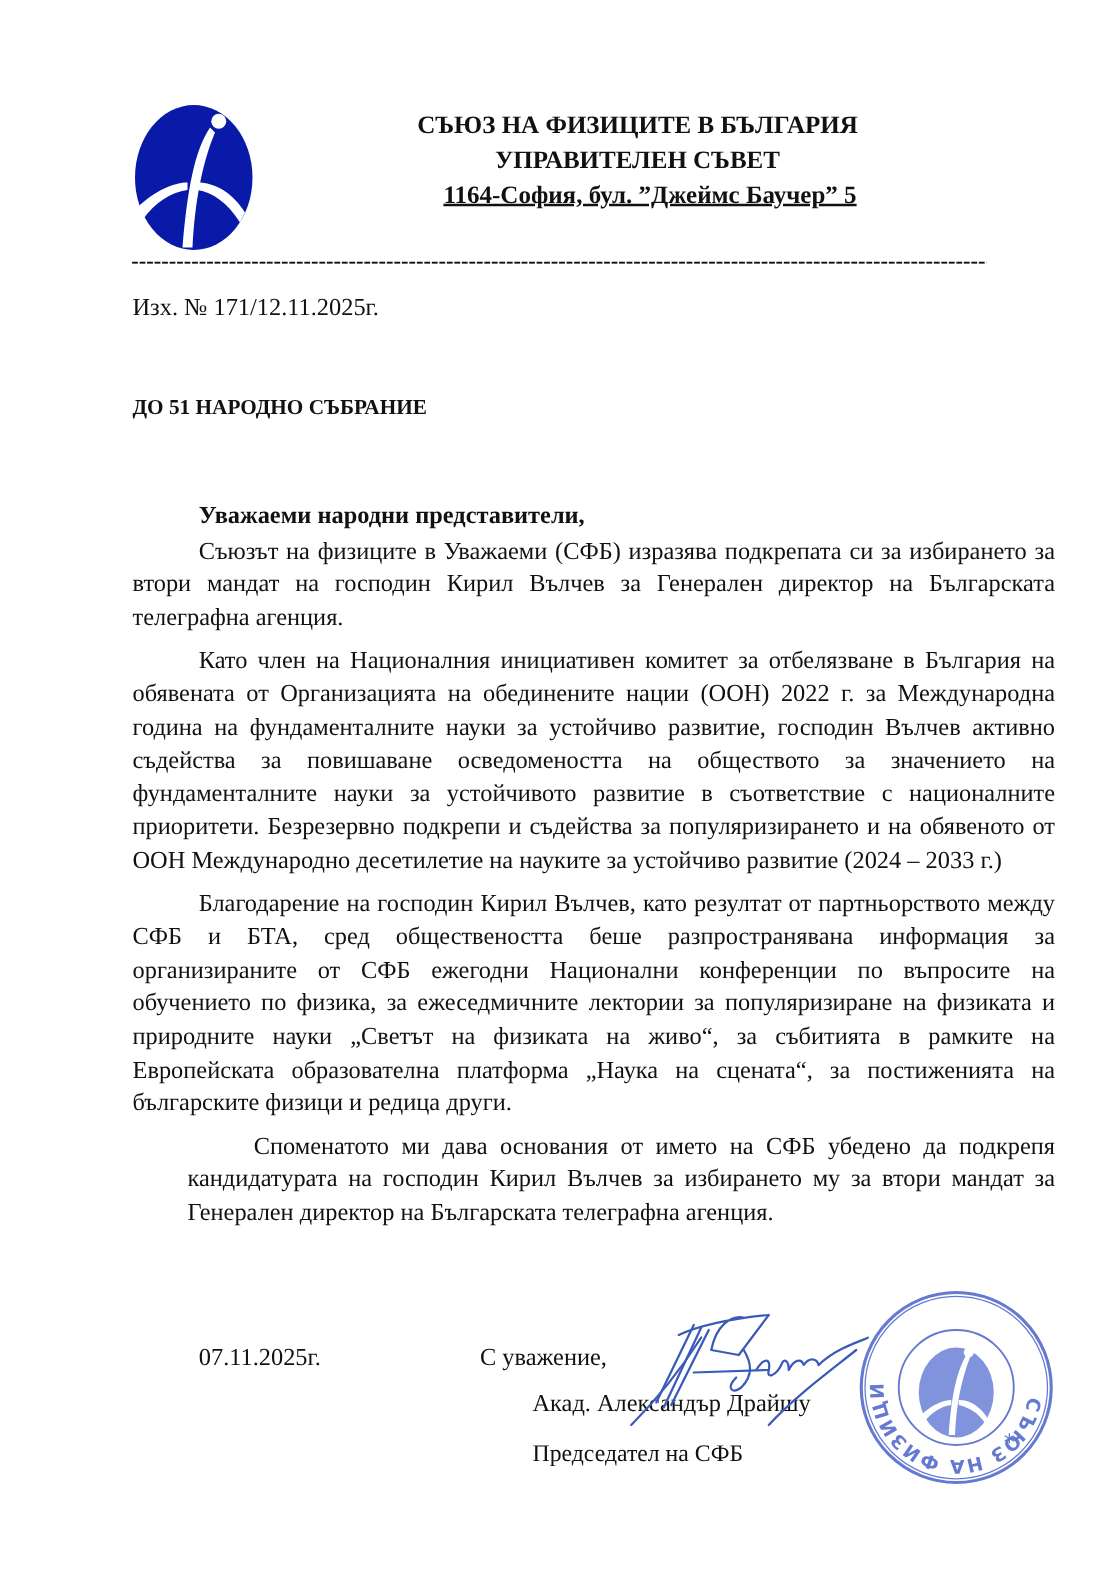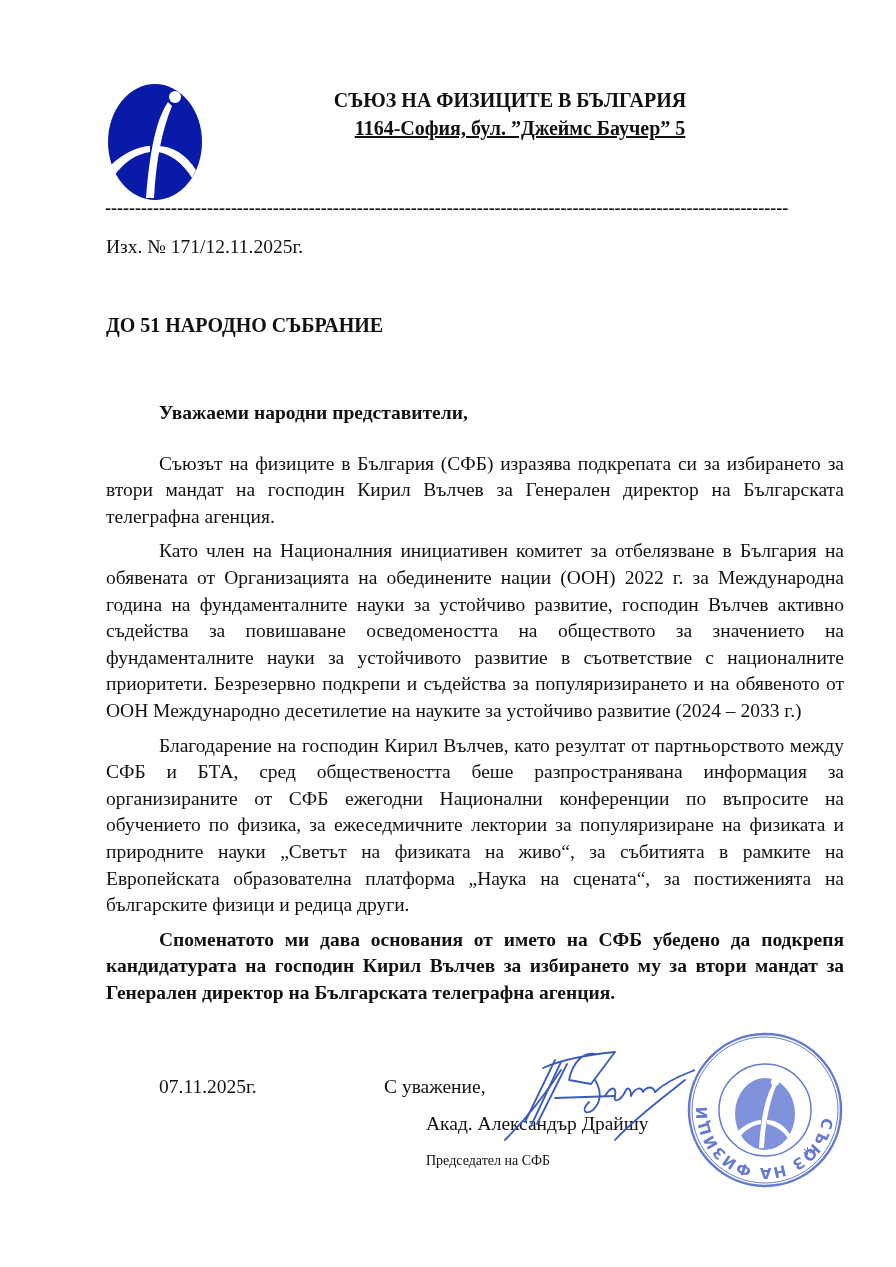--- a/index.html
+++ b/index.html
@@ -7,63 +7,64 @@
     body { position: relative; font-family: "Liberation Serif", "DejaVu Serif", serif; color: #111; }
 
     .logo { position: absolute; left: 106px; top: 80px; width: 98px; height: 120px; }
     .letterhead { position: absolute; left: 250px; top: 86px; width: 520px; text-align: center; font-weight: bold; font-size: 20px; line-height: 28px; }
     .letterhead .addr { padding-left: 20px; text-decoration: underline; }
 
     .divider { position: absolute; left: 105px; top: 202px; width: 684px; height: 12px; overflow: hidden; white-space: nowrap; font-weight: bold; font-size: 18px; line-height: 12px; letter-spacing: 0px; }
 
     .ref { position: absolute; left: 106px; top: 234px; font-size: 19.5px; line-height: 26px; }
 
-    .recipient { position: absolute; left: 106px; top: 312px; font-weight: bold; font-size: 20px; line-height: 27px; }
+    .recipient { position: absolute; left: 106px; top: 312px; font-weight: bold; font-size: 17px; line-height: 27px; }
 
     .body { position: absolute; left: 106px; top: 400px; width: 738px; font-size: 19.5px; line-height: 26.6px; }
-    .salutation { font-weight: bold; text-indent: 53px; margin-bottom: 24px; }
+    .salutation { font-weight: bold; text-indent: 53px; margin-bottom: 2px; }
     .para { text-align: justify; text-indent: 53px; margin-bottom: 8px; }
-    .para.bold { font-weight: bold; }
+    .para.bold { font-weight: normal; margin-left: 44px; }
 
     .closing-date { position: absolute; left: 159px; top: 1076px; font-size: 19.5px; }
     .closing-regards { position: absolute; left: 372px; top: 1076px; font-size: 19.5px; margin-left: 12px; }
     .signer-name { position: absolute; left: 426px; top: 1113px; font-size: 19.5px; }
-    .signer-title { position: absolute; left: 426px; top: 1153px; font-size: 14px; }
+    .signer-title { position: absolute; left: 426px; top: 1153px; font-size: 19px; }
 
     .signature { position: absolute; left: 495px; top: 1040px; width: 200px; height: 110px; }
     .stamp { position: absolute; left: 685px; top: 1028px; width: 160px; height: 164px; }
   </style>
 </head>
 <body>
 
 <svg class="logo" viewBox="0 0 98 120">
   <ellipse cx="49" cy="62" rx="47" ry="58" fill="#0a1aa8"></ellipse>
 
   <path d="M62 22 C50 40, 44 70, 40 118 L48 118 C50 80, 56 50, 66 26 Z" fill="#fff"></path>
   <path d="M4 86 C18 72, 34 66, 44 66 L44 72 C30 74, 18 82, 8 96 Z" fill="#fff"></path>
   <path d="M52 66 C66 66, 80 74, 90 90 L86 98 C76 82, 64 74, 52 72 Z" fill="#fff"></path>
   <circle cx="69" cy="17" r="6" fill="#fff"></circle>
 </svg>
 
 <div class="letterhead">
   <div>СЪЮЗ НА ФИЗИЦИТЕ В БЪЛГАРИЯ</div>
+  <div>УПРАВИТЕЛЕН СЪВЕТ</div>
   <div class="addr">1164-София, бул. ”Джеймс Баучер” 5</div>
 </div>
 
 <div class="divider">------------------------------------------------------------------------------------------------------------------------------------------</div>
 
 <div class="ref">Изх. № 171/12.11.2025г.</div>
 
 <div class="recipient">
   <div>ДО 51 НАРОДНО СЪБРАНИЕ</div>
 </div>
 
 <div class="body">
   <p class="salutation">Уважаеми народни представители,</p>
-  <p class="para">Съюзът на физиците в България (СФБ) изразява подкрепата си за избирането за втори мандат на господин Кирил Вълчев за Генерален директор на Българската телеграфна агенция.</p>
+  <p class="para">Съюзът на физиците в Уважаеми (СФБ) изразява подкрепата си за избирането за втори мандат на господин Кирил Вълчев за Генерален директор на Българската телеграфна агенция.</p>
   <p class="para">Като член на Националния инициативен комитет за отбелязване в България на обявената от Организацията на обединените нации (ООН) 2022 г. за Международна година на фундаменталните науки за устойчиво развитие, господин Вълчев активно съдейства за повишаване осведомеността на обществото за значението на фундаменталните науки за устойчивото развитие в съответствие с националните приоритети. Безрезервно подкрепи и съдейства за популяризирането и на обявеното от ООН Международно десетилетие на науките за устойчиво развитие (2024 – 2033 г.)</p>
   <p class="para">Благодарение на господин Кирил Вълчев, като резултат от партньорството между СФБ и БТА, сред обществеността беше разпространявана информация за организираните от СФБ ежегодни Национални конференции по въпросите на обучението по физика, за ежеседмичните лектории за популяризиране на физиката и природните науки „Светът на физиката на живо“, за събитията в рамките на Европейската образователна платформа „Наука на сцената“, за постиженията на българските физици и редица други.</p>
   <p class="para bold">Споменатото ми дава основания от името на СФБ убедено да подкрепя кандидатурата на господин Кирил Вълчев за избирането му за втори мандат за Генерален директор на Българската телеграфна агенция.</p>
 </div>
 
 <div class="closing-date">07.11.2025г.</div>
 <div class="closing-regards">С уважение,</div>
 <div class="signer-name">Акад. Александър Драйшу</div>
 <div class="signer-title">Председател на СФБ</div>
 

